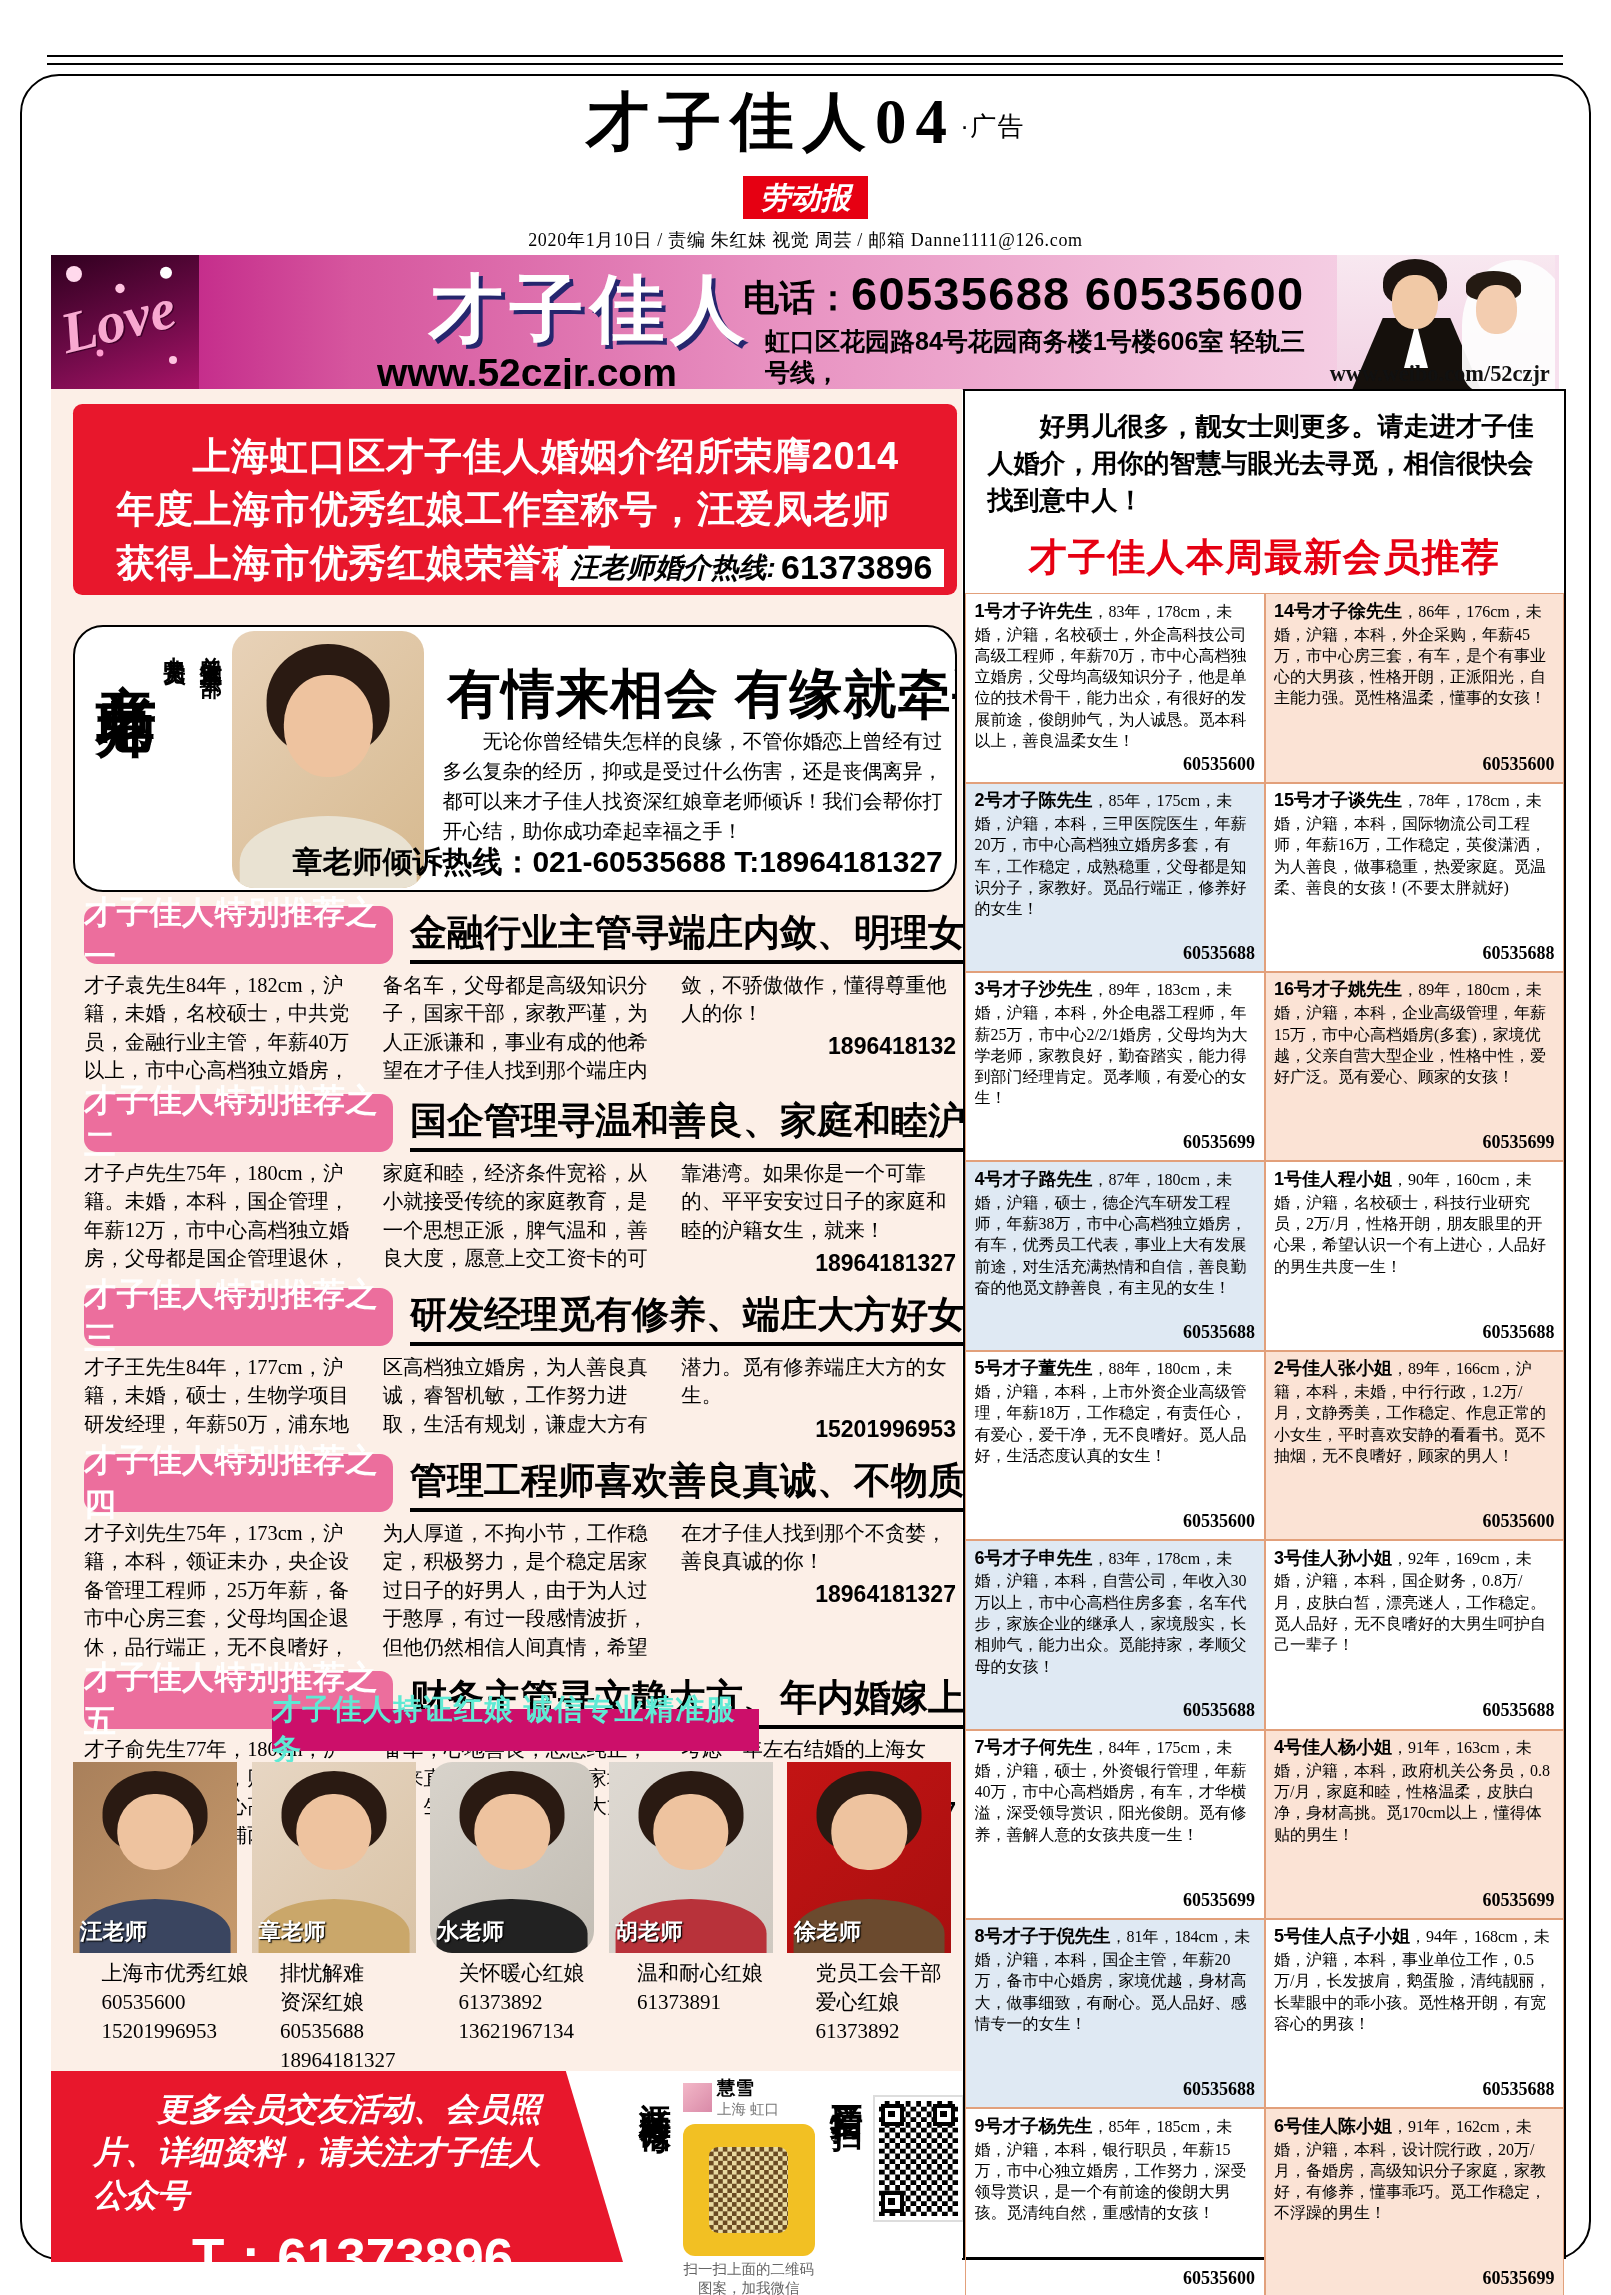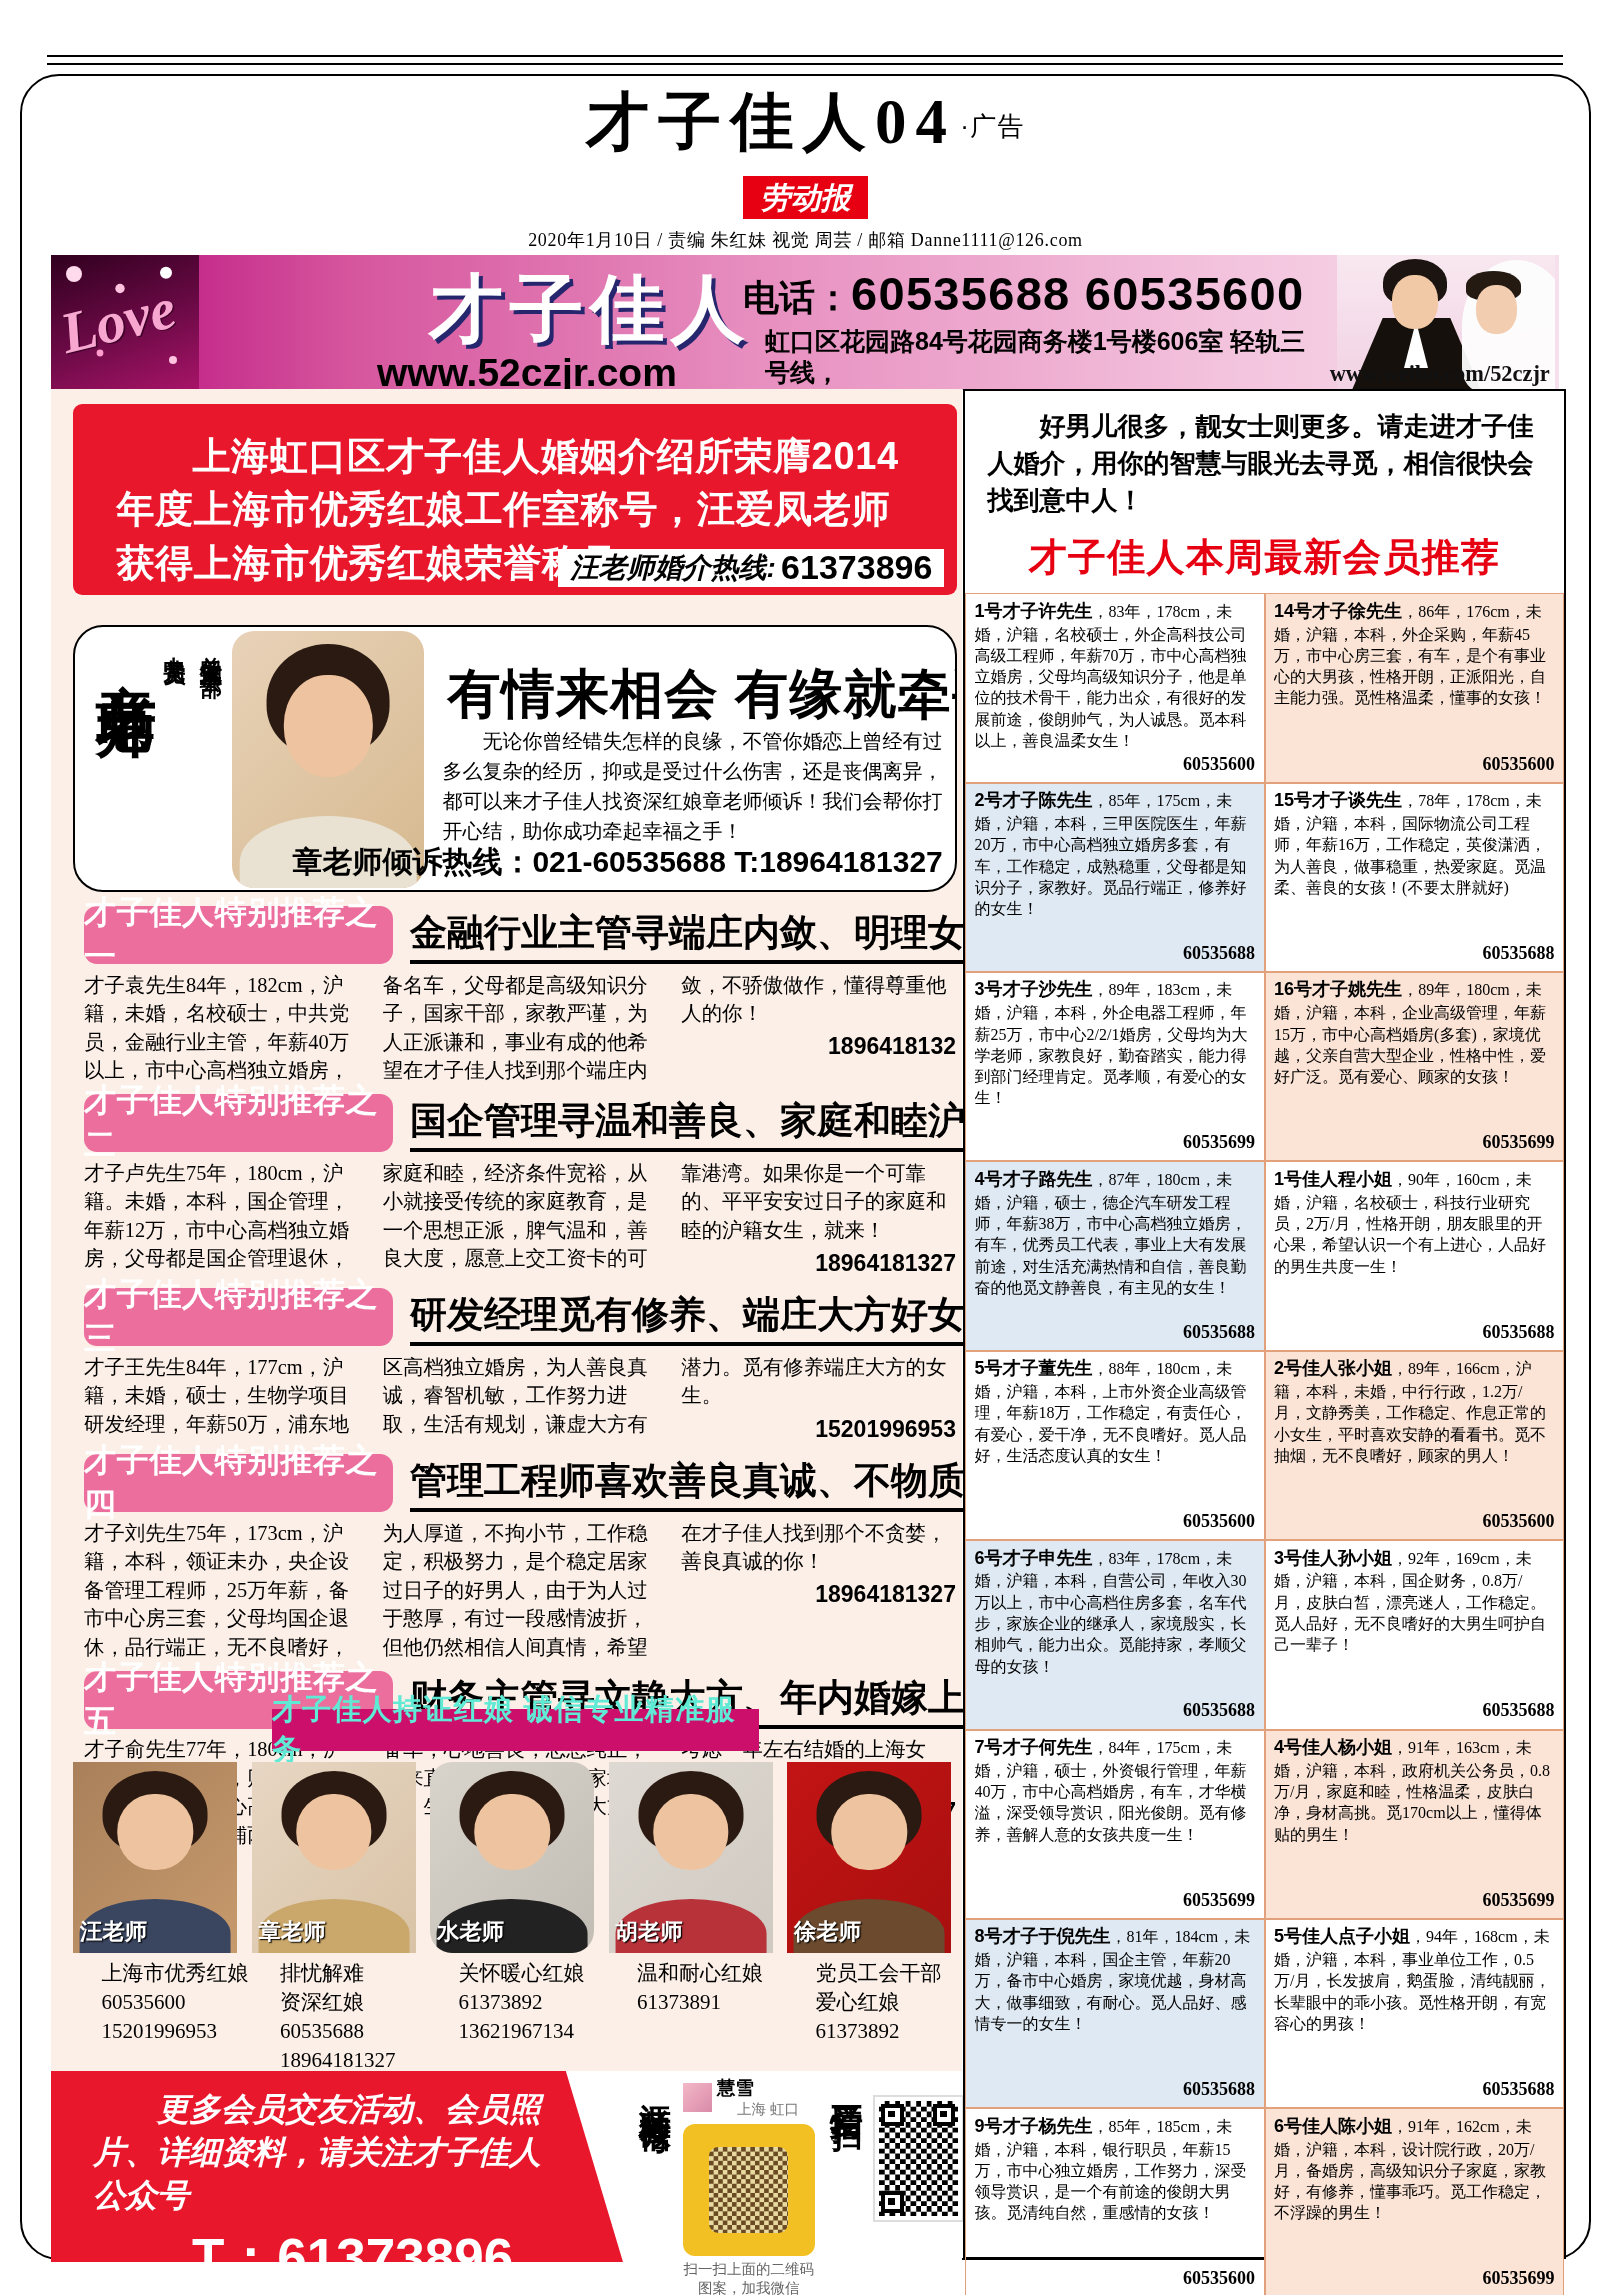--- a/index.html
+++ b/index.html
@@ -98,21 +98,21 @@
   .foot{position:absolute;left:0;top:1682px;width:911px;height:191px;background:#fff;display:flex;align-items:stretch;}
   .foot-red{flex:0 0 572px;background:var(--accent-red);clip-path:polygon(0 0,90% 0,100% 100%,0 100%);
     box-sizing:border-box;padding:17px 79px 0 42px;color:#fff;}
   .foot-promo{font-style:italic;font-weight:bold;font-size:32px;line-height:1.35;text-indent:2em;}
   .foot-phone{font-weight:bold;font-size:53px;margin:5.3px 0 0 99px;font-style:normal;}
   .v-label{writing-mode:vertical-rl;text-orientation:upright;font-weight:bold;font-size:32px;letter-spacing:4px;margin:6.6px 5.3px 0 10.5px;}
   .wx-card{width:141px;margin-top:4px;}
   .wx-head{display:flex;align-items:center;gap:5.3px;}
   .wx-avatar{width:29px;height:29px;background:linear-gradient(135deg,#f3b8c8,#d98aa8);}
   .wx-name{font-weight:bold;font-size:18.4px;}
-  .wx-loc{font-size:14.5px;color:#777;margin-left:20px;}
+  .wx-loc{font-size:14.5px;color:#777;}
   .sun-qr{margin-top:5.3px;width:132px;height:132px;border-radius:12px;
     background:radial-gradient(circle at 50% 50%,#f7d84a 0 30%,#f2c023 30% 100%);position:relative;}
   .sun-qr .inner{position:absolute;left:26px;top:23px;width:79px;height:86px;border-radius:9.2px;
     background:conic-gradient(#6a4a22 25%,#e8d9a0 0 50%,#6a4a22 0 75%,#e8d9a0 0);background-size:9.2px 9.2px;}
   .wx-cap{margin-top:4px;font-size:14.5px;color:#666;text-align:center;line-height:1.3;}
   .qr2{width:115px;height:115px;margin-top:26px;position:relative;background:conic-gradient(#000 25%,#fff 0 50%,#000 0 75%,#fff 0);background-size:10.5px 10.5px;border:4px solid #fff;outline:2px solid #ddd;}
   .finder{position:absolute;width:22.4px;height:22.4px;border:4.6px solid #000;background:#fff;box-sizing:border-box;}
   .finder::after{content:"";position:absolute;left:3.3px;top:3.3px;width:6.6px;height:6.6px;background:#000;}
   .f-tl{left:2.6px;top:2.6px;} .f-tr{right:2.6px;top:2.6px;} .f-bl{left:2.6px;bottom:2.6px;}
 

